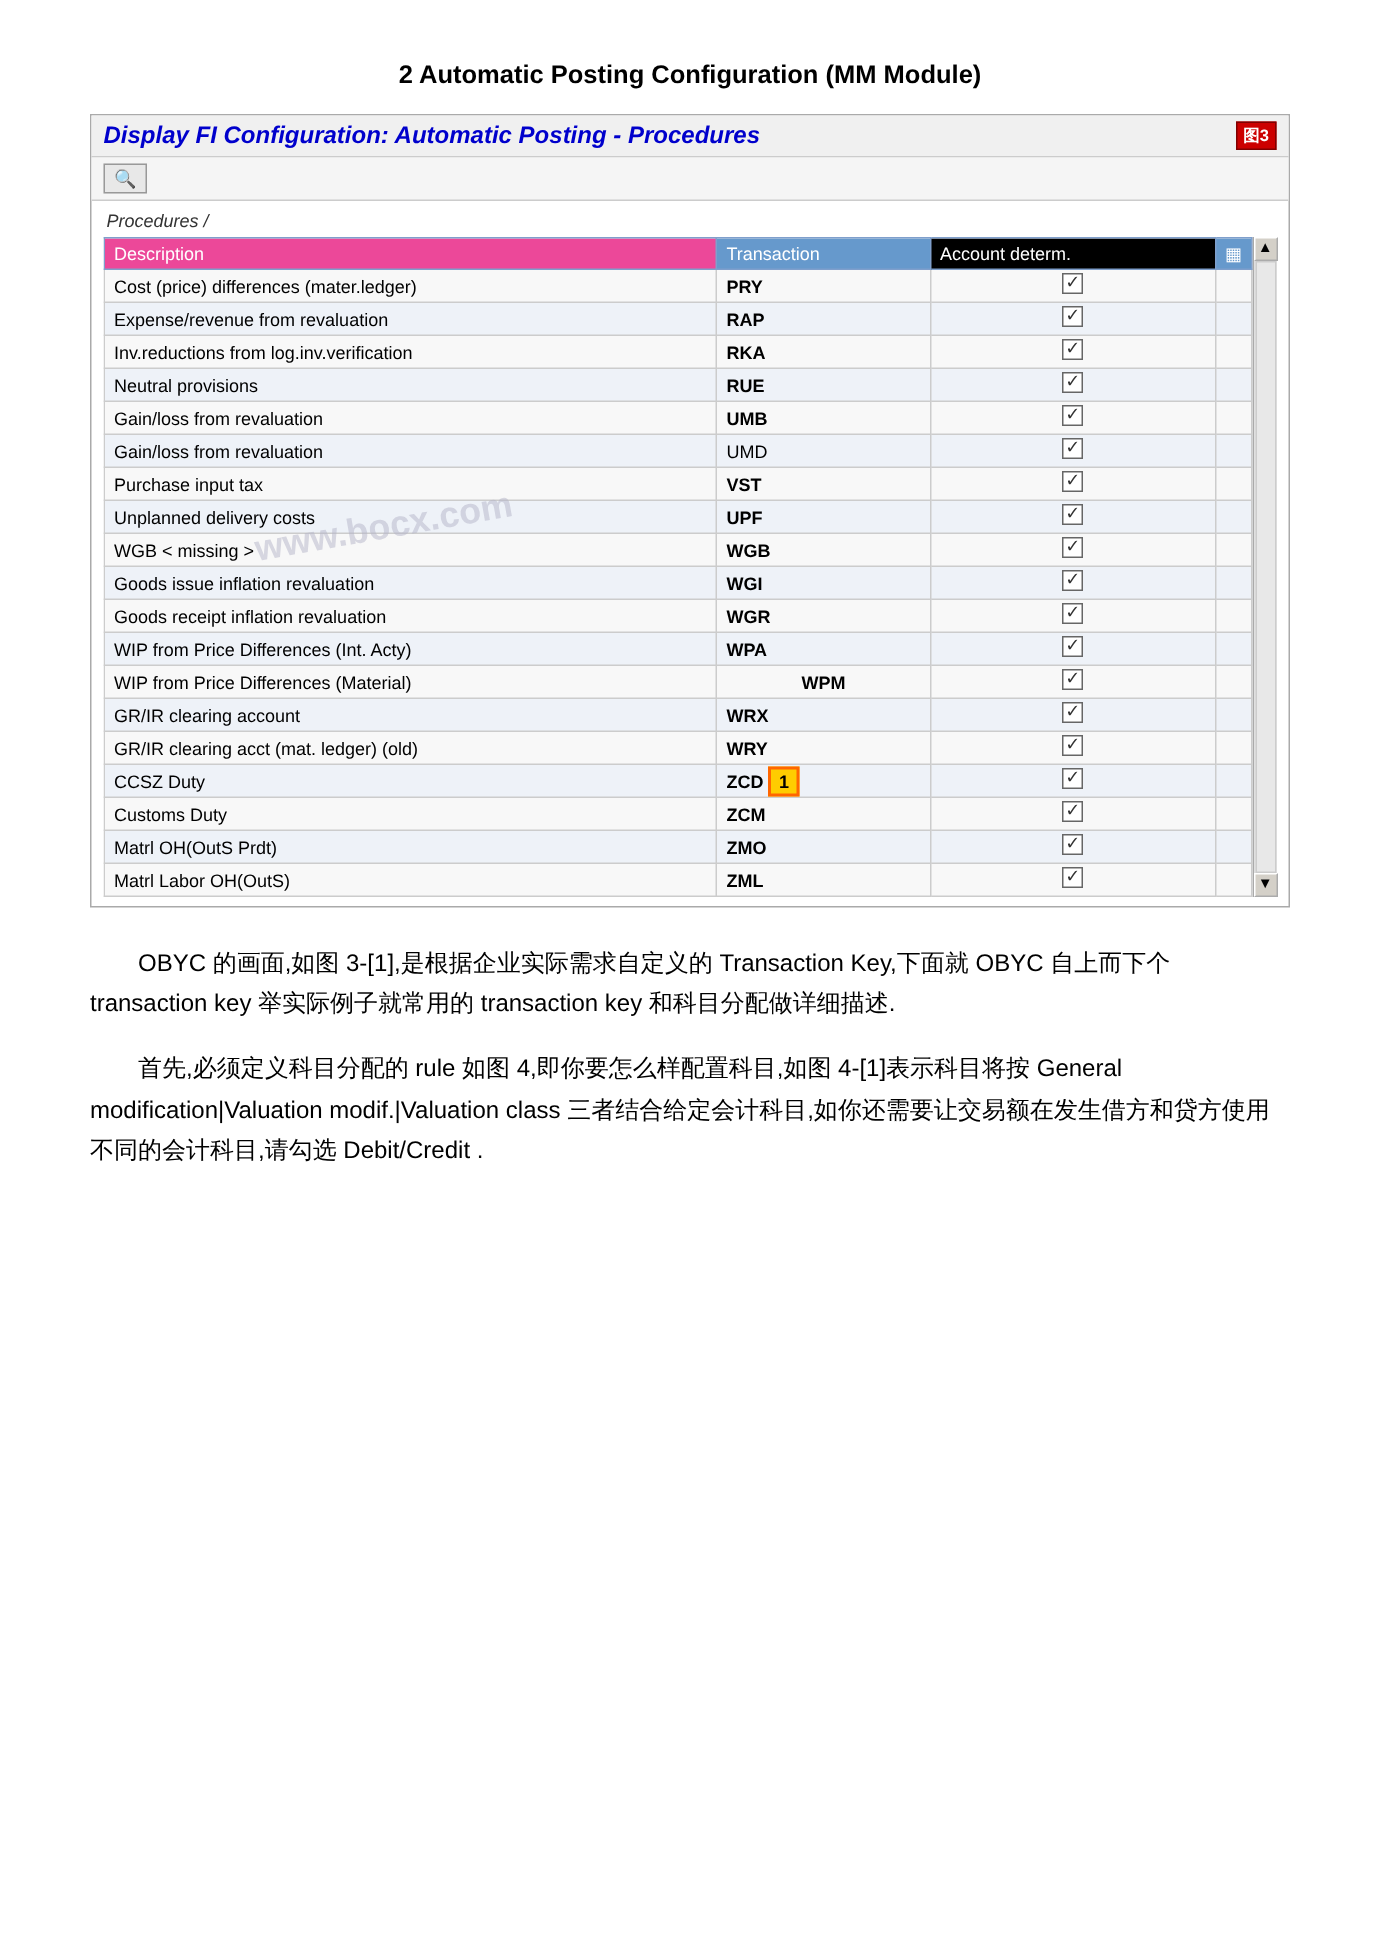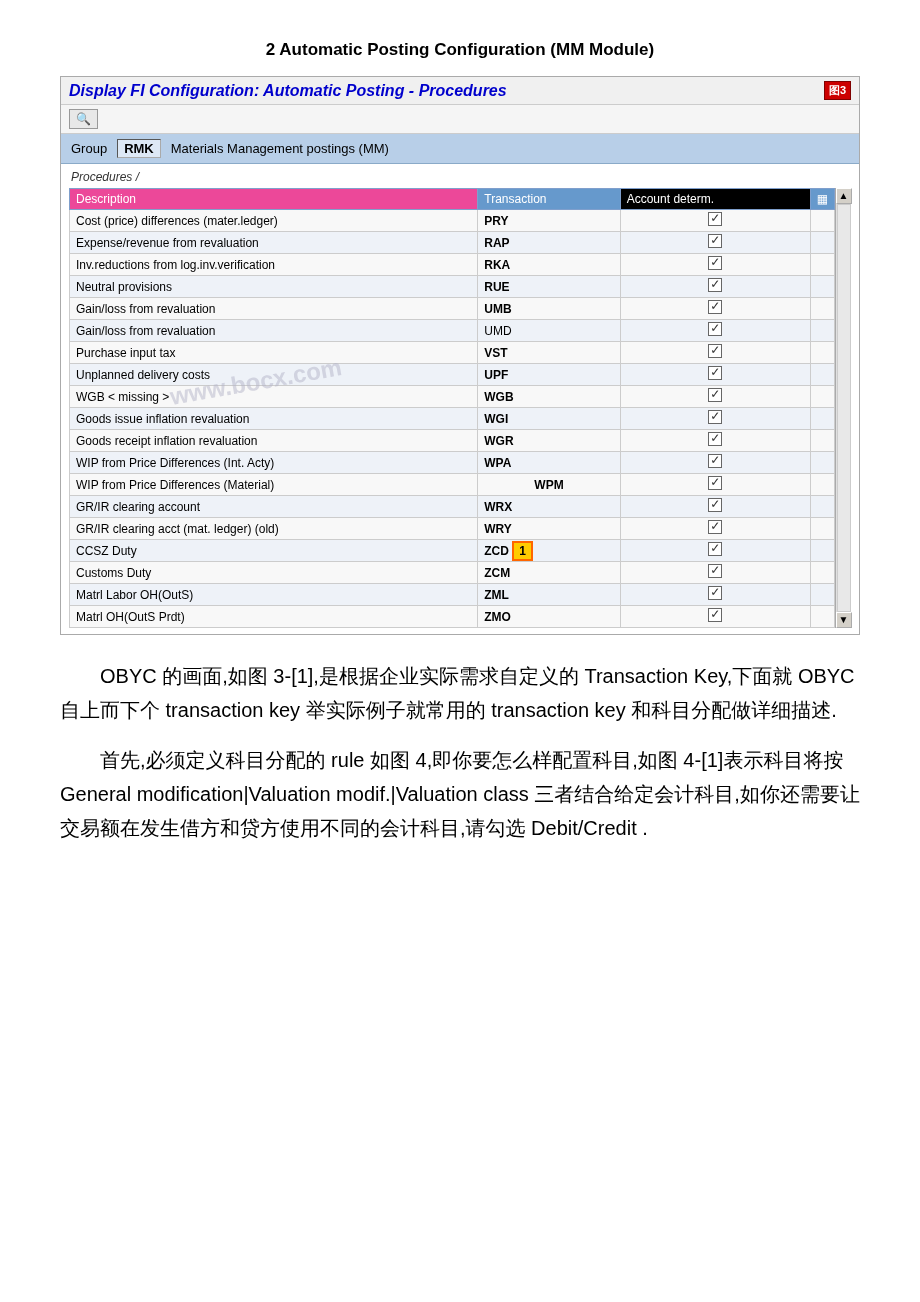--- a/index.html
+++ b/index.html
@@ -192,45 +192,40 @@
       pointer-events: none;
       white-space: nowrap;
     }
     .table-container {
       position: relative;
       overflow: hidden;
     }
     .paragraph-section {
       margin-bottom: 16px;
       line-height: 1.7;
-      font-size: 20px;
+      font-size: 16px;
       text-indent: 2em;
     }
   </style>
 </head>
 <body>
 
 <h1 class="page-title">2 Automatic Posting Configuration (MM Module)</h1>
 
 <div class="sap-window">
 
   <div class="sap-title-bar">
     <span class="sap-title-text">Display FI Configuration: Automatic Posting - Procedures</span>
     <span class="sap-fig-badge">图3</span>
   </div>
 
   <div class="sap-toolbar">
     <button class="sap-toolbar-btn">🔍</button>
   </div>
 
-  <div class="sap-group-bar">
-    <span class="sap-group-label">Group</span>
-    <span class="sap-group-key">RMK</span>
-    <span class="sap-group-desc">Materials Management postings (MM)</span>
-  </div>
 
   <div class="sap-table-area">
     <div class="procedures-label">Procedures /</div>
 
     <div class="table-with-scrollbar">
       <div class="table-wrapper table-container">
 
         <div class="watermark" style="top:180px; left:100px;">www.bocx.com</div>
 
         <table class="sap-table">
@@ -341,28 +336,28 @@
                 <td class="col-check"><span class="check-icon checked"></span></td>
                 <td></td>
               </tr>
               <tr>
                 <td>Customs Duty</td>
                 <td style="font-weight: bold;">ZCM</td>
                 <td class="col-check"><span class="check-icon checked"></span></td>
                 <td></td>
               </tr>
               <tr>
+                <td>Matrl  OH(OutS Prdt)</td>
+                <td style="font-weight: bold;">ZMO</td>
+                <td class="col-check"><span class="check-icon checked"></span></td>
+                <td></td>
+              </tr>
+              <tr>
                 <td>Matrl Labor OH(OutS)</td>
                 <td style="font-weight: bold;">ZML</td>
-                <td class="col-check"><span class="check-icon checked"></span></td>
-                <td></td>
-              </tr>
-              <tr>
-                <td>Matrl  OH(OutS Prdt)</td>
-                <td style="font-weight: bold;">ZMO</td>
                 <td class="col-check"><span class="check-icon checked"></span></td>
                 <td></td>
               </tr>
             </tbody>
         </table>
       </div>
 
       <div class="scrollbar-area">
         <div class="scroll-btn">▲</div>
         <div class="scroll-track"></div>

